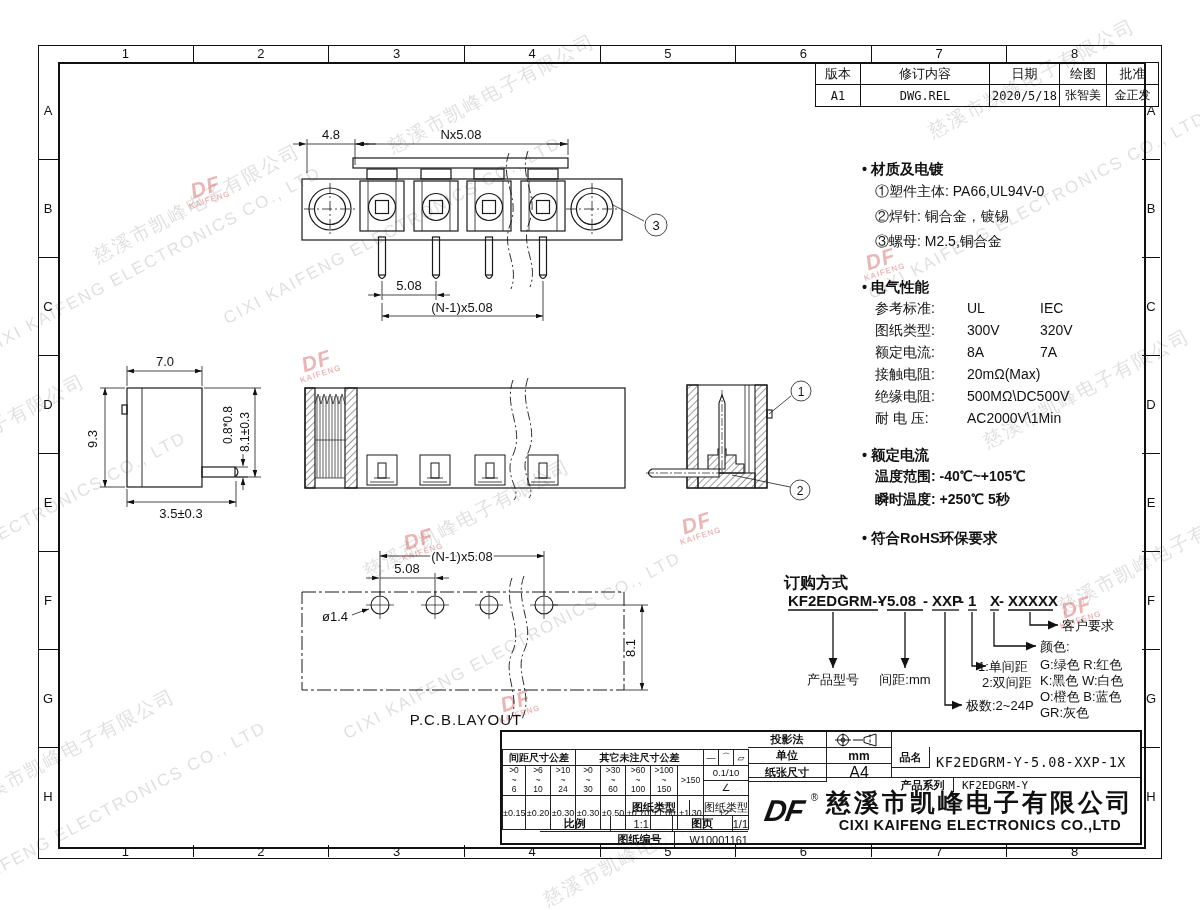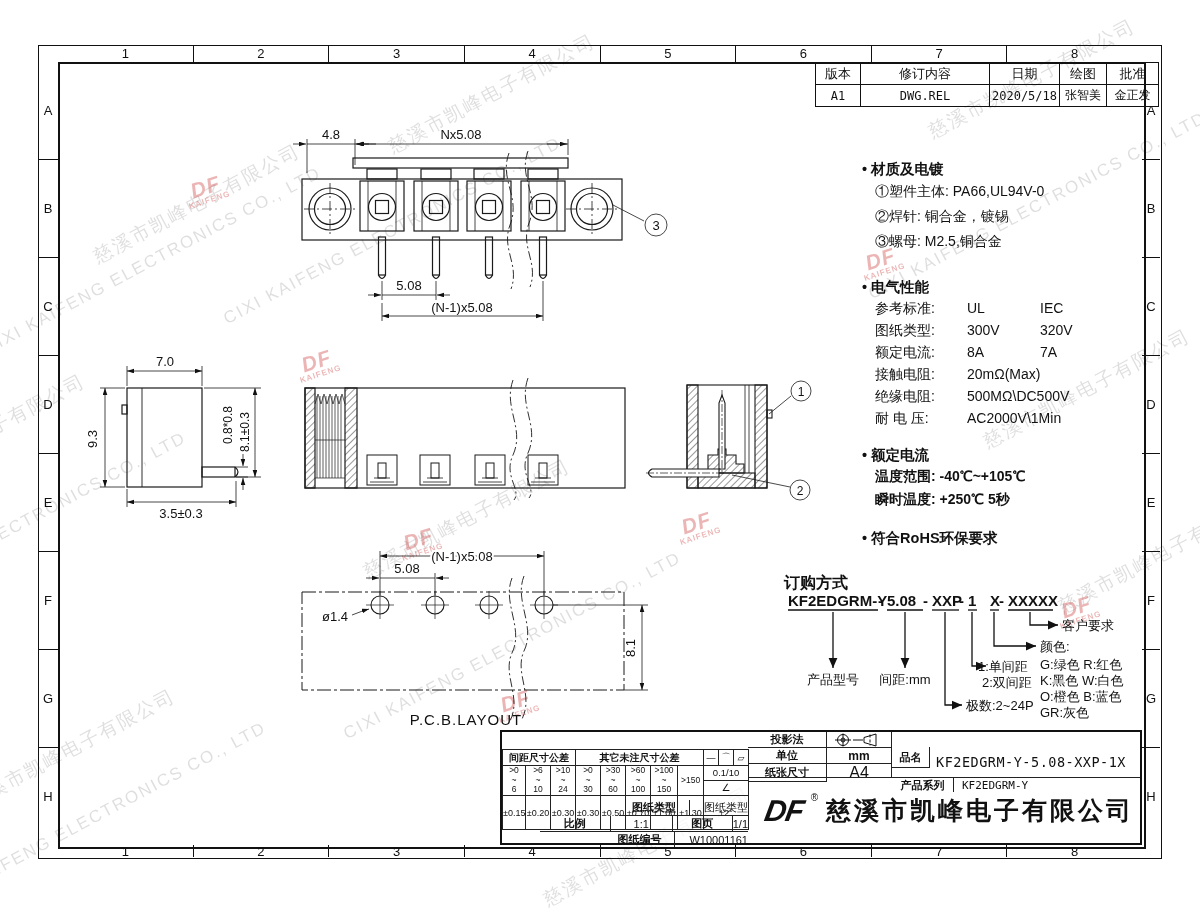--- a/index.html
+++ b/index.html
@@ -706,17 +706,18 @@
         <div class="s-val">KF2EDGRM-Y</div>
       </div>
     </div>
 
     <div class="tb-co">
       <div class="logo-wrap">
         <span class="dflogo">DF</span><span class="reg">®</span>
       </div>
       <div class="co-names">
         <div class="co-cn">慈溪市凯峰电子有限公司</div>
+        <div class="co-en">CIXI KAIFENG ELECTRONICS CO.,LTD</div>
       </div>
     </div>
   </div>
 
 </div>
 
 </body></html>

